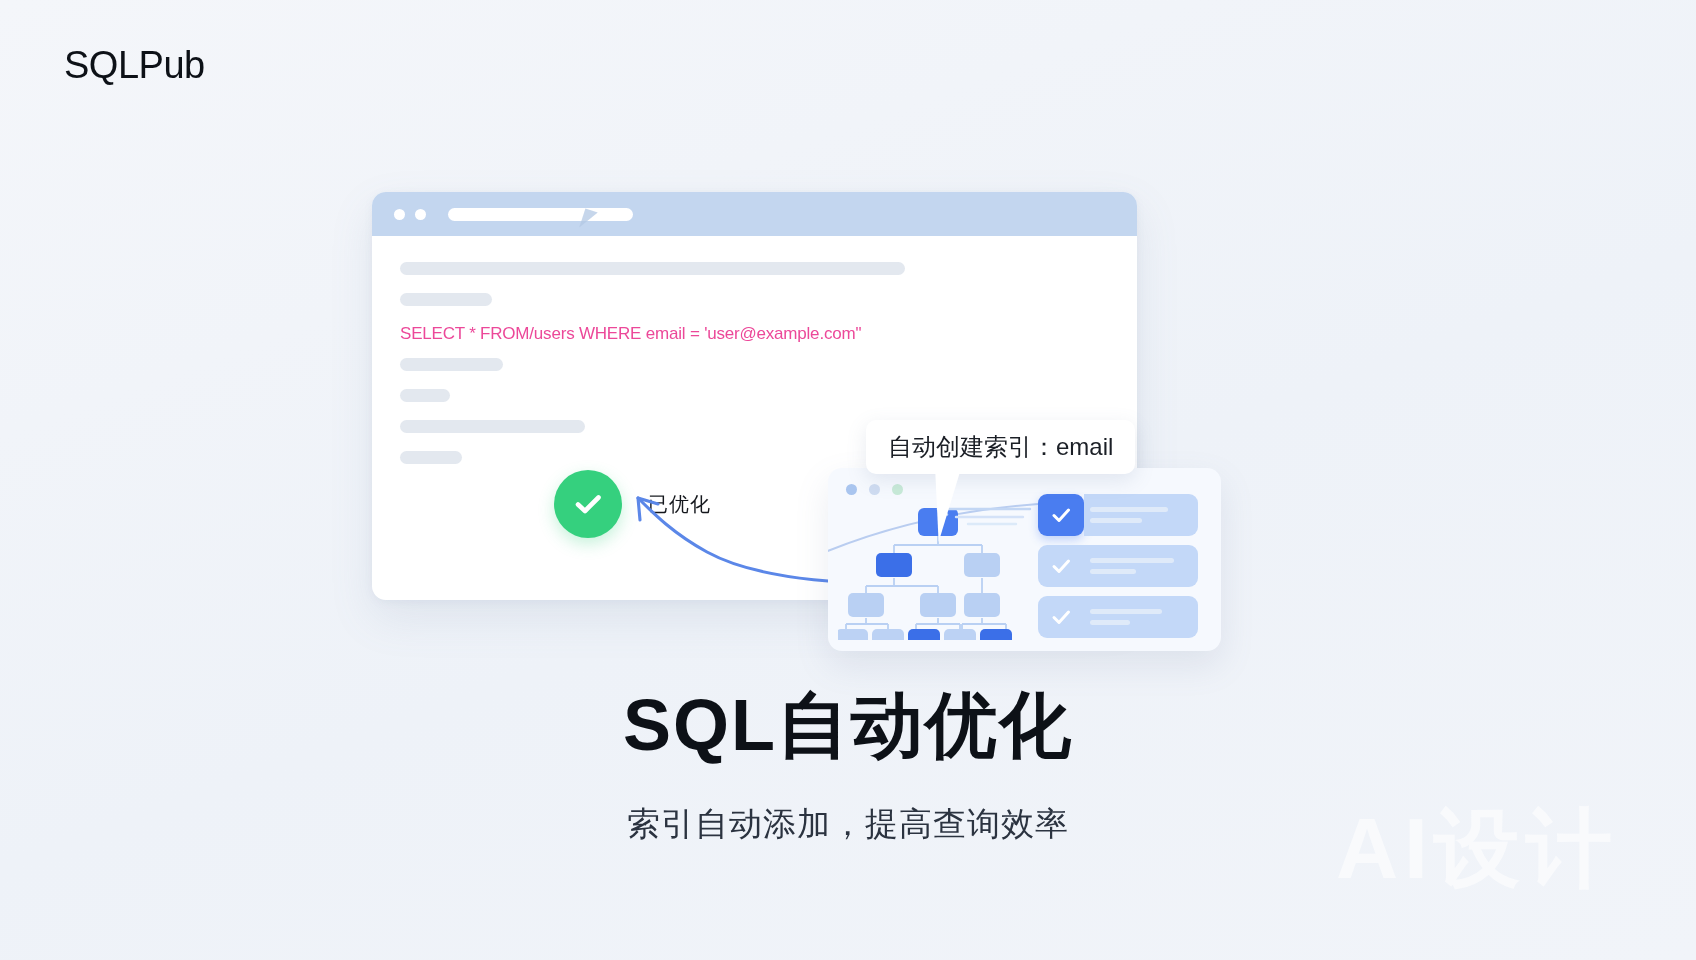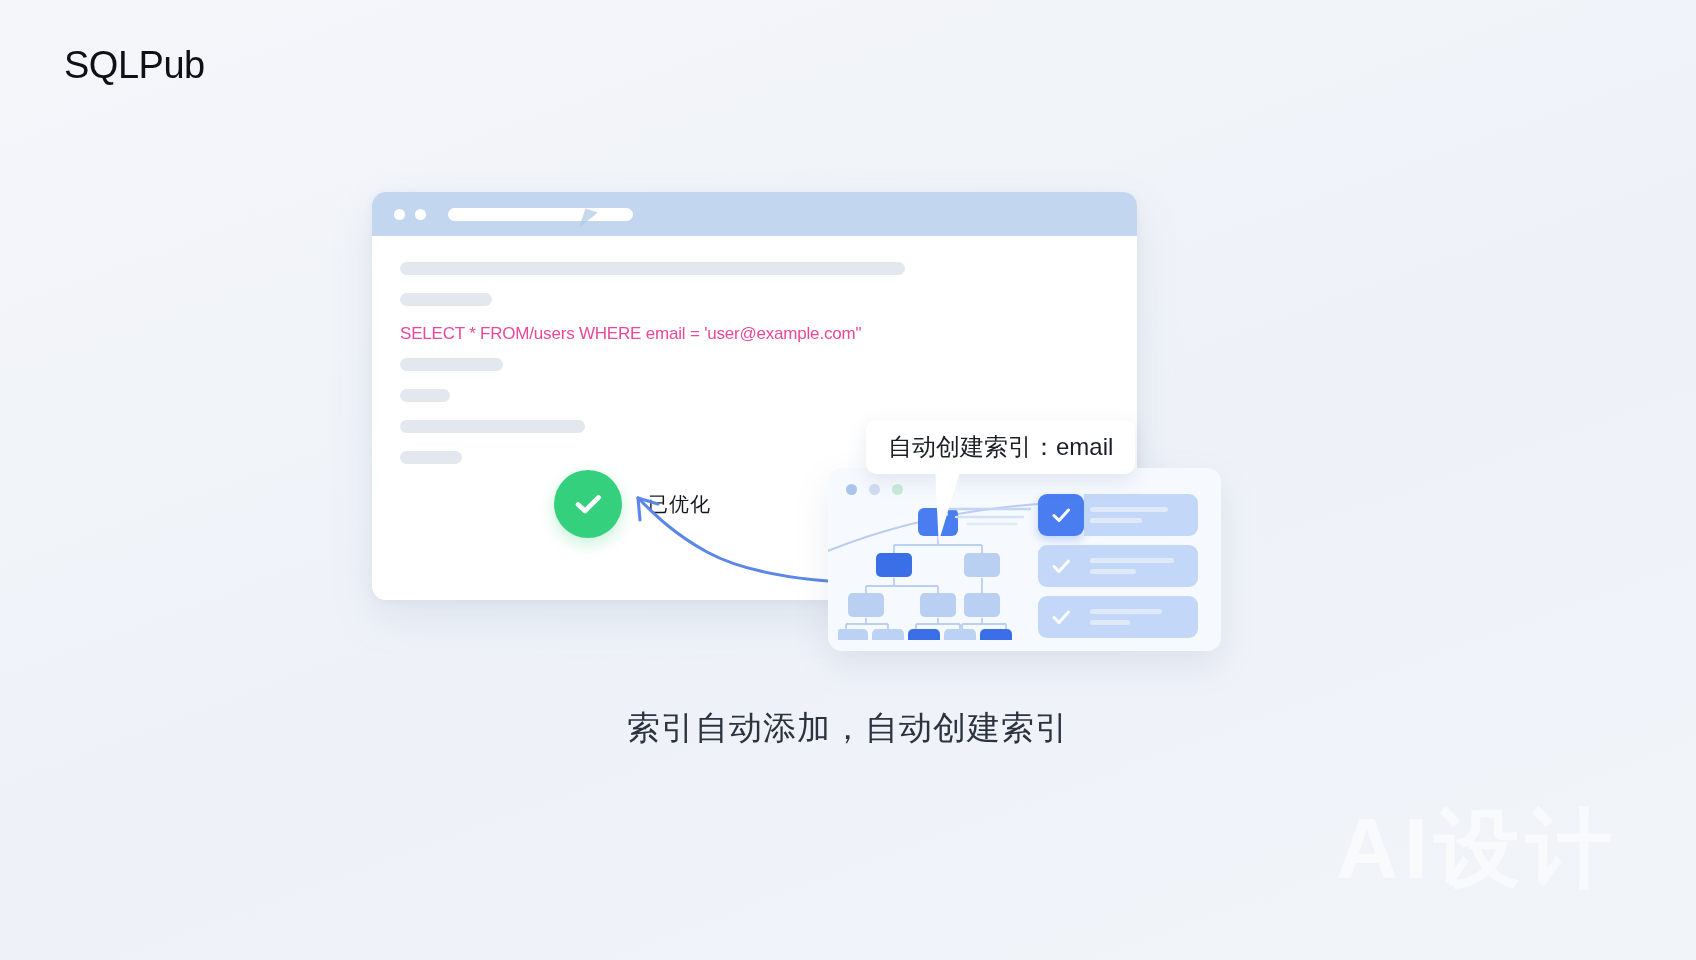--- a/index.html
+++ b/index.html
@@ -364,18 +364,19 @@
         <div class="card-body">
           <div class="cb-line" style="width:72px"></div>
           <div class="cb-line" style="width:40px"></div>
         </div>
       </div>
 
     </div>
   </div>
 
   <div style="position:absolute; left:0; right:0; top:678px; text-align:center;">
-    <div style="font-size:33px; color:#2b3340; margin-top:28px; letter-spacing:1px;">索引自动添加，自动创建索引</div>
+    <div style="font-size:72px; font-weight:700; color:#0d1117; letter-spacing:2px;">SQL自动优化</div>
+    <div style="font-size:33px; color:#2b3340; margin-top:28px; letter-spacing:1px;">索引自动添加，提高查询效率</div>
   </div>
 
   <div class="wm-bottom">AI设计</div>
 
 </div>
 
 </body></html>

